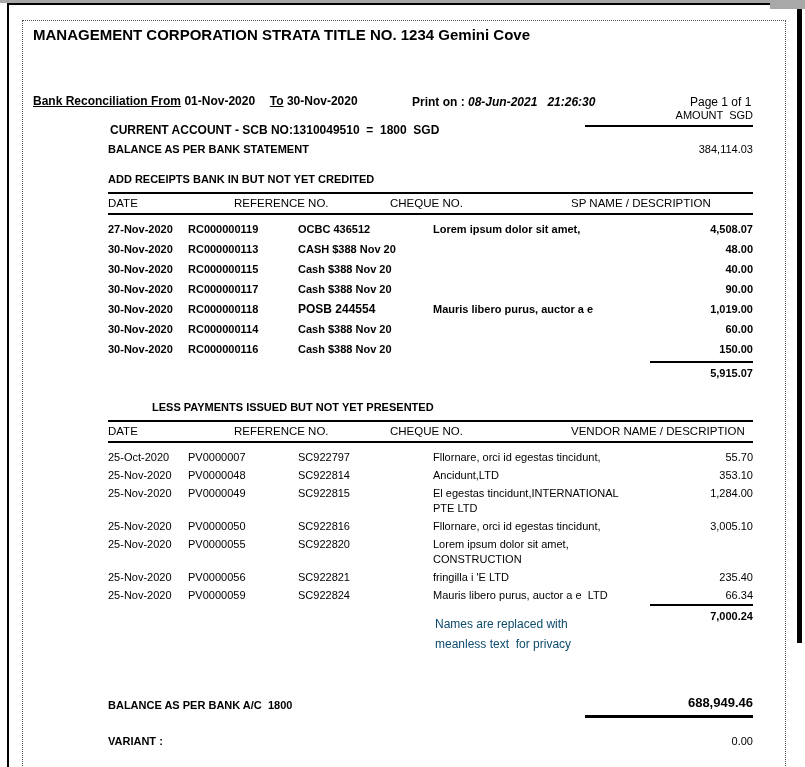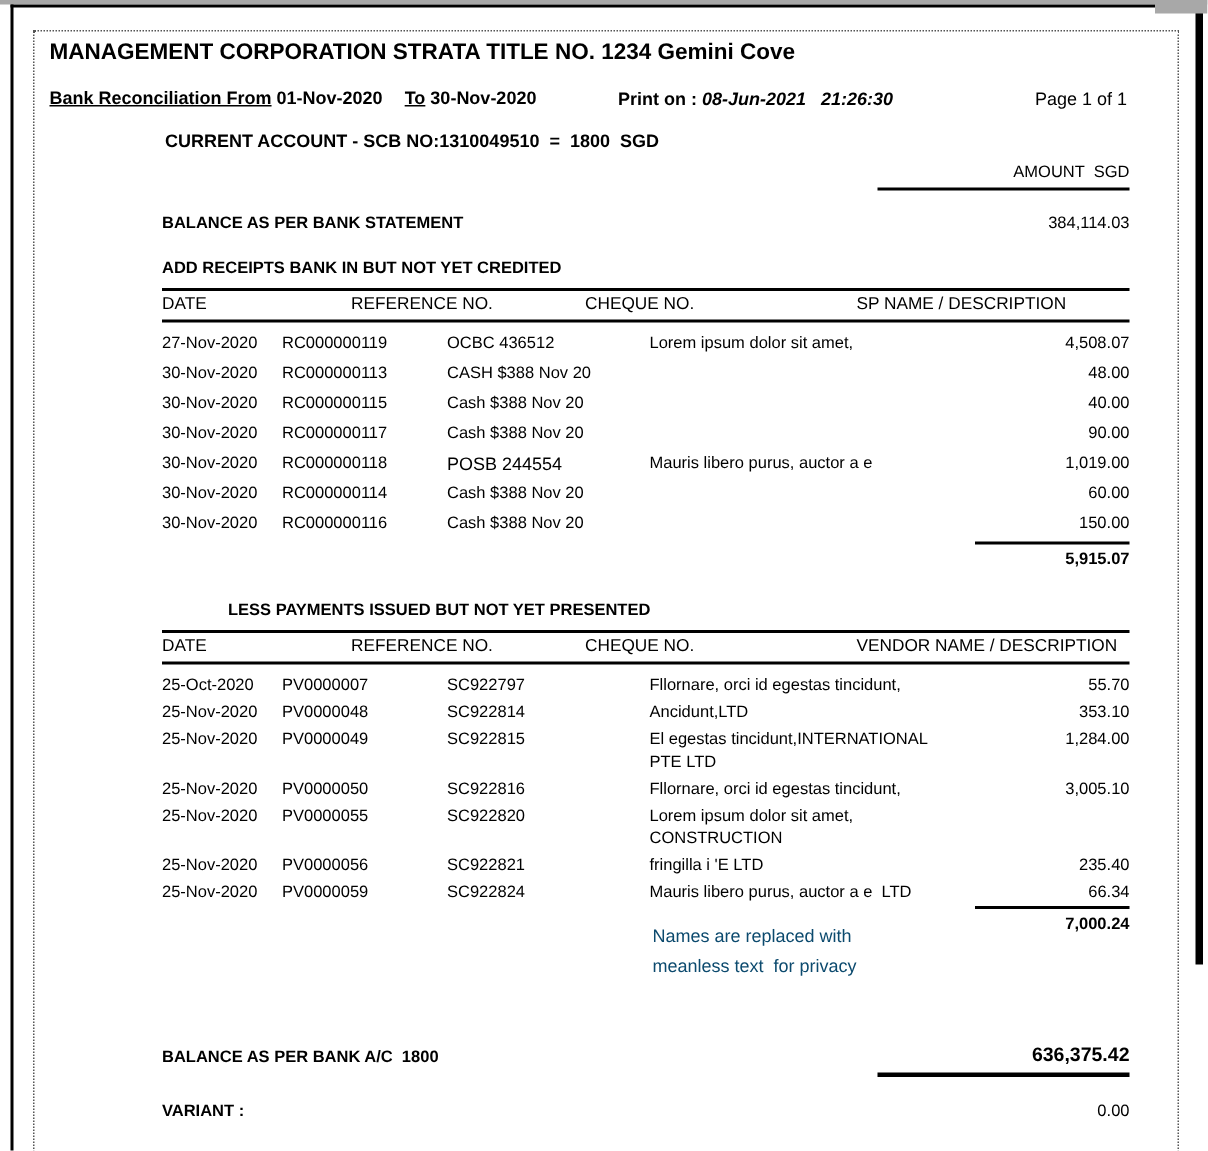--- a/index.html
+++ b/index.html
@@ -16,26 +16,26 @@
     border-top:2px solid #000;border-left:2px solid #000;box-sizing:border-box;
   }
   .dotted{position:absolute;left:13px;top:15px;width:762px;height:800px;border:1px dotted #555;}
   .abs{position:absolute;}
   .b{font-weight:bold;}
   .i{font-style:italic;}
   .u{text-decoration:underline;}
   .rule{position:absolute;background:#000;}
   .rval{position:absolute;right:48px;text-align:right;}
   .f11{font-size:11px;}
-  .f12{font-size:12px;}
+  .f12{font-size:12px;margin-top:36px;}
   .title{font-size:15px;font-weight:bold;}
   .grid{display:grid;grid-template-columns:80px 110px 135px 215px 1fr;}
   .thead{position:absolute;left:99px;width:645px;font-size:11.5px;gap:46px;}
   .tbody{position:absolute;left:99px;width:645px;font-size:11px;}
-  .trow1{display:grid;grid-template-columns:80px 110px 135px 215px 1fr;height:20px;line-height:20px;}
+  .trow1{display:grid;grid-template-columns:80px 110px 135px 215px 1fr;height:20px;line-height:20px;font-weight:bold;}
   .trow2{display:grid;grid-template-columns:80px 110px 135px 215px 1fr;line-height:15px;padding:2px 0 1px 0;}
   .amt{text-align:right;}
   .note{color:#0c4a6e;font-size:12px;line-height:20px;}
   .big-amt{font-size:13px;font-weight:bold;}
 </style>
 </head>
 <body>
 
 <div class="topbar"></div>
 
@@ -199,21 +199,21 @@
     </div>
   </div>
 
   <div class="rule" style="left:641px;top:599px;width:103px;height:2px;"></div>
   <div class="rval f11 b" style="top:605px;" data-bind="payments.total">7,000.24</div>
 
   <div class="abs note" style="left:426px;top:609px;" data-bind="privacy_note.text">Names are replaced with
 meanless text  for privacy</div>
 
   <div class="abs f11 b" style="left:99px;top:694px;text-align:center;" data-bind="balance_account.label">BALANCE AS PER BANK A/C  1800</div>
-  <div class="rval big-amt" style="top:690px;" data-bind="balance_account.amount">636,375.42</div>
+  <div class="rval big-amt" style="top:690px;" data-bind="balance_account.amount">688,949.46</div>
   <div class="rule" style="left:576px;top:710px;width:168px;height:3px;"></div>
 
   <div class="abs f11 b" style="left:99px;top:730px;" data-bind="variant.label">VARIANT :</div>
   <div class="rval f11" style="top:730px;" data-bind="variant.amount">0.00</div>
 </div>
 
 <div class="corner-notch"></div>
 <div class="right-band"></div>
 
 </body></html>

